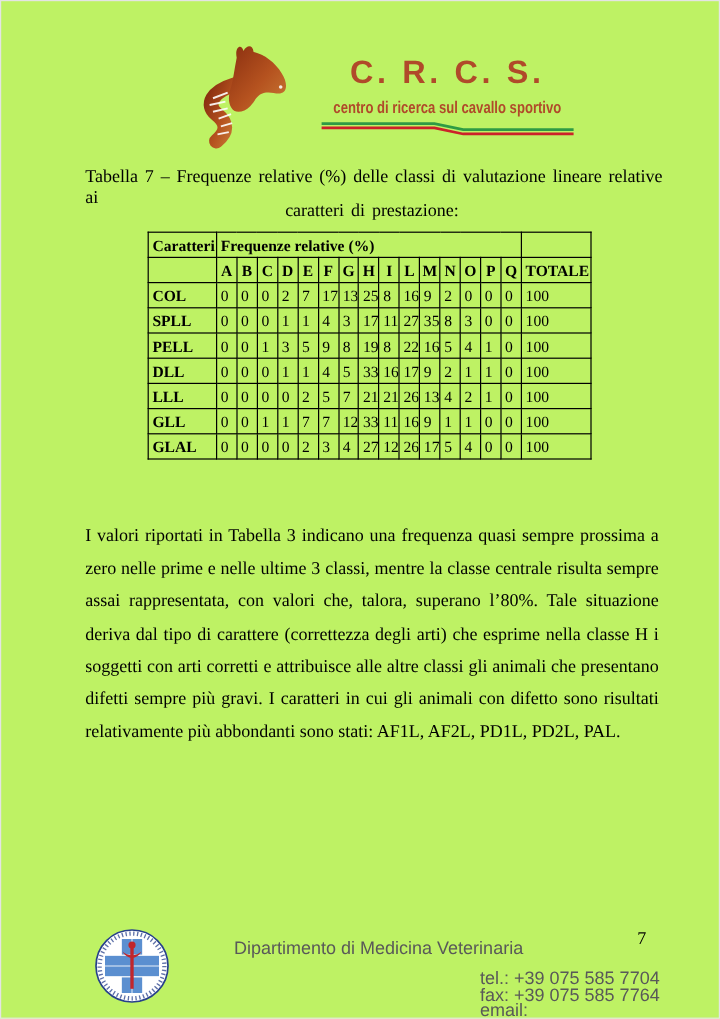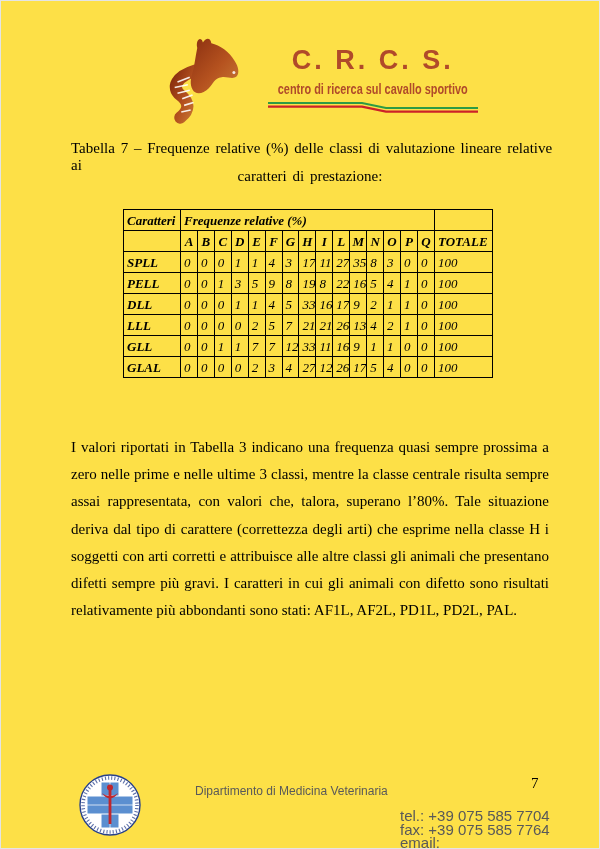--- a/index.html
+++ b/index.html
@@ -5,21 +5,21 @@
   :root{
     --accent:#b04a2a;
     --flag-green:#2e9b44;
     --flag-red:#cc2229;
     --footer-gray:#595959;
     --link-blue:#4a7ebb;
   }
   *{margin:0;padding:0;box-sizing:border-box;}
   html,body{background:#fff;}
   .page{
-    position:relative;width:600px;height:849px;background:#fde047;
+    position:relative;width:600px;height:849px;background:#bef264;
     font-family:"Liberation Serif",serif;color:#000;overflow:hidden;
     border:1px solid #e4e4e4;
   }
   
   .logo-block{position:absolute;left:150px;top:32px;width:318px;height:94px;display:flex;}
   .horse-svg{width:100px;height:94px;flex:0 0 100px;}
   .logo-text{flex:1;display:flex;flex-direction:column;align-items:center;padding-top:14px;}
   .acronym{
     font-family:"Liberation Sans",sans-serif;font-weight:bold;
     font-size:27px;letter-spacing:3px;color:var(--accent);line-height:1;
@@ -27,42 +27,42 @@
   .subtitle{
     font-family:"Liberation Sans",sans-serif;font-weight:bold;
     font-size:14px;color:var(--accent);white-space:nowrap;
     transform:scaleX(.78);margin-top:8px;line-height:1;
   }
   .flag-svg{width:214px;height:15px;margin-top:3px;}
   
   .caption-1{position:absolute;left:70px;top:139px;font-size:15px;width:490px;word-spacing:2px;}
   .caption-2{position:absolute;left:70px;top:167px;width:478px;text-align:center;font-size:15px;word-spacing:2px;}
   
-  .tbl-wrap{position:absolute;left:122px;top:208px;font-style:italic;}
+  .tbl-wrap{position:absolute;left:122px;top:192px;}
   table{border-collapse:collapse;table-layout:fixed;width:370px;font-size:13px;}
   td,th{
     border:1px solid #000;height:21px;padding:0 1px 0 3px;
     text-align:left;vertical-align:middle;font-weight:normal;overflow:hidden;
     font-family:"Liberation Serif",serif;line-height:1;
   }
   th{font-weight:bold;}
   th.corner{width:57px;}
   th.totalcol{width:58px;}
   th.clh{text-align:center;padding:0;}
   td.rowlabel{font-weight:bold;}
   
   .body-par{
     position:absolute;left:70px;top:433px;width:478px;
     font-size:15px;line-height:27.2px;text-align:justify;
   }
   
   .seal-svg{position:absolute;left:77px;top:772px;width:64px;height:64px;}
   .dept{
     position:absolute;left:194px;top:783px;
-    font-family:"Liberation Sans",sans-serif;font-size:12px;
+    font-family:"Liberation Sans",sans-serif;font-size:15px;
     color:var(--footer-gray);line-height:14px;text-align:right;
   }
   .contact{
     position:absolute;left:399px;top:780px;
     font-family:"Liberation Sans",sans-serif;font-size:15px;
     color:var(--footer-gray);line-height:13.5px;margin-top:28px;
   }
   .contact a{color:var(--link-blue);text-decoration:underline;cursor:pointer;}
   .pagenum{position:absolute;left:530px;top:774px;font-size:15px;}
 </style>
@@ -133,20 +133,39 @@
             <th class="clh">M</th>
             <th class="clh">N</th>
             <th class="clh">O</th>
             <th class="clh">P</th>
             <th class="clh">Q</th>
             <th>TOTALE</th>
         </tr>
       </thead>
       <tbody id="table-body">
           <tr>
+            <td class="rowlabel">COL</td>
+            <td>0</td>
+            <td>0</td>
+            <td>0</td>
+            <td>2</td>
+            <td>7</td>
+            <td>17</td>
+            <td>13</td>
+            <td>25</td>
+            <td>8</td>
+            <td>16</td>
+            <td>9</td>
+            <td>2</td>
+            <td>0</td>
+            <td>0</td>
+            <td>0</td>
+            <td>100</td>
+          </tr>
+          <tr>
             <td class="rowlabel">SPLL</td>
             <td>0</td>
             <td>0</td>
             <td>0</td>
             <td>1</td>
             <td>1</td>
             <td>4</td>
             <td>3</td>
             <td>17</td>
             <td>11</td>

